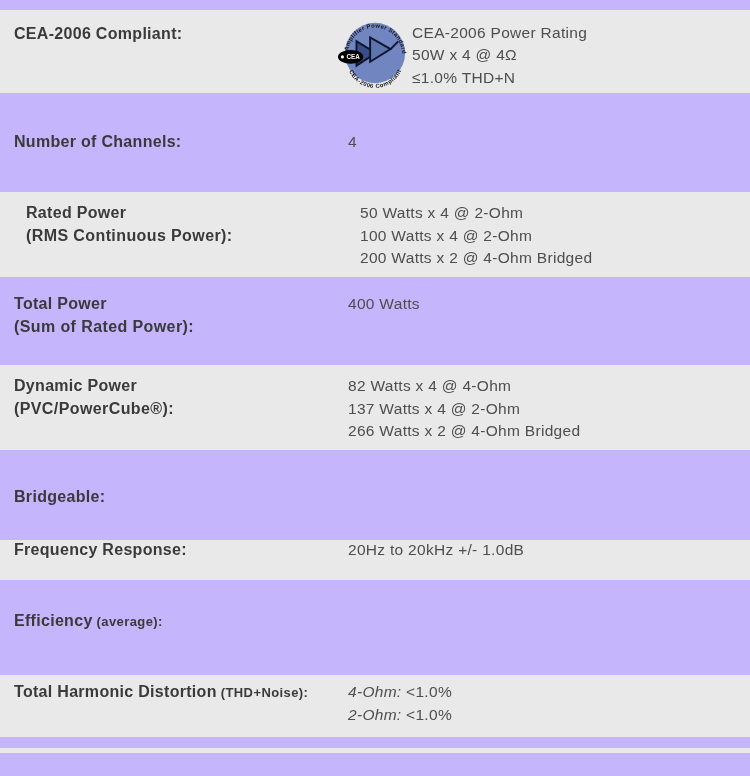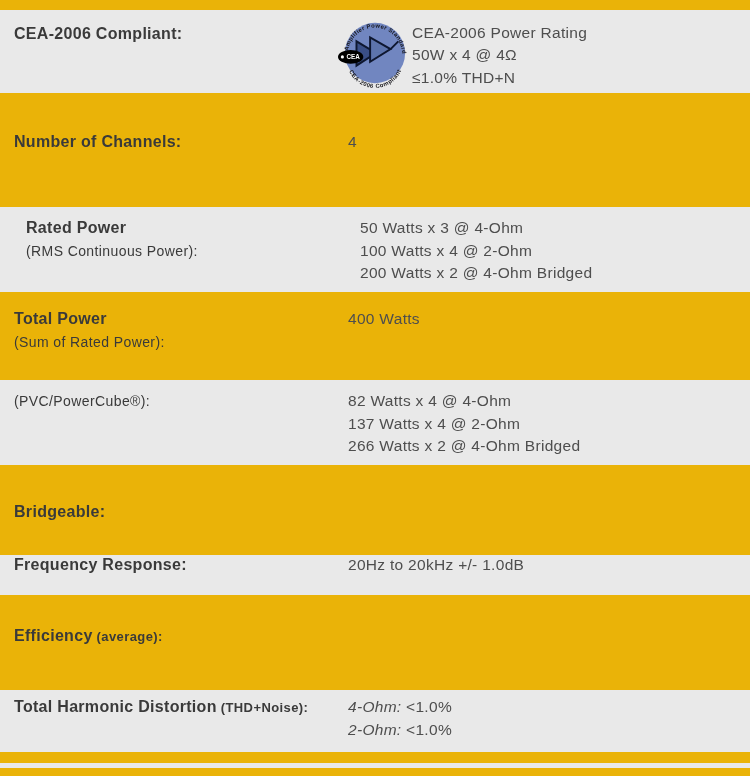--- a/index.html
+++ b/index.html
@@ -1,55 +1,55 @@
 <!DOCTYPE html>
 <html><head>
 <meta charset="utf-8">
 <style>
   * { margin: 0; padding: 0; box-sizing: border-box; }
   html, body { background: #ffffff; }
   .page {
     width: 750px; height: 776px;
-    background: #eab308;
+    background: #c4b5fd;
     font-family: "Liberation Sans", sans-serif;
     overflow: hidden;
   }
   .spacer-top { height: 10px; }
   .gap-bottom { height: 11px; }
   .strip-bottom { height: 5px; background: #e9e9e9; }
 
   .row { display: flex; width: 750px; }
   .row.shaded { background: #e9e9e9; }
 
   .label-cell { width: 348px; padding-left: 14px; flex: 0 0 348px; }
   .value-cell { flex: 1 1 auto; }
 
   .label {
     font-weight: bold; font-size: 16px; color: #3a3a3a;
     letter-spacing: 0.3px; line-height: 22.5px; display: block;
   }
   .label-sub {
-    font-weight: normal; font-size: 14px; color: #3a3a3a;
+    font-weight: bold; font-size: 16px; color: #3a3a3a;
     letter-spacing: 0.4px; line-height: 22.5px; display: block;
   }
   .label-inline { display: inline; }
   .label-sub-inline {
     font-weight: bold; font-size: 13px; color: #3a3a3a;
     letter-spacing: 0.4px; margin-left: 4px;
   }
   .value-line {
     font-size: 15.5px; color: #4e4e4e; letter-spacing: 0.3px;
     line-height: 22.5px;
   }
   .single .label, .single .value-line { line-height: 18px; }
   .it { font-style: italic; }
 
   
   .r-cea        { height: 83px; }
-  .r-channels   { height: 114px; padding-top: 40px; border-radius: 28px; }
+  .r-channels   { height: 99px; padding-top: 40px; border-radius: 28px; }
   .r-rated      { height: 85px; padding-top: 10px; padding-left: 12px; }
   .r-total      { height: 88px; padding-top: 16px; }
   .r-dynamic    { height: 85px; padding-top: 10px; }
   .r-bridgeable { height: 90px; padding-top: 38px; flex-direction: column; }
   .r-freq       { height: 40px; padding-top: 1px; }
   .r-efficiency { height: 95px; padding-top: 32px; }
   .r-thd        { height: 62px; padding-top: 6px; }
 
   .r-cea .label-cell { padding-top: 13px; }
   .r-cea .value-cell { display: flex; }
@@ -108,38 +108,39 @@
       <div class="value-line">4</div>
     </div>
   </section>
 
   <section class="row shaded r-rated">
     <div class="label-cell">
       <span class="label">Rated Power</span>
       <span class="label-sub">(RMS Continuous Power):</span>
     </div>
     <div class="value-cell">
-      <div class="value-line">50 Watts x 3 @ 4-Ohm</div>
+      <div class="value-line">50 Watts x 4 @ 2-Ohm</div>
       <div class="value-line">100 Watts x 4 @ 2-Ohm</div>
       <div class="value-line">200 Watts x 2 @ 4-Ohm Bridged</div>
     </div>
   </section>
 
   <section class="row r-total">
     <div class="label-cell">
       <span class="label">Total Power</span>
       <span class="label-sub">(Sum of Rated Power):</span>
     </div>
     <div class="value-cell">
       <div class="value-line">400 Watts</div>
     </div>
   </section>
 
   <section class="row shaded r-dynamic">
     <div class="label-cell">
+      <span class="label">Dynamic Power</span>
       <span class="label-sub">(PVC/PowerCube®):</span>
     </div>
     <div class="value-cell">
       <div class="value-line">82 Watts x 4 @ 4-Ohm</div>
       <div class="value-line">137 Watts x 4 @ 2-Ohm</div>
       <div class="value-line">266 Watts x 2 @ 4-Ohm Bridged</div>
     </div>
   </section>
 
   <section class="row single r-bridgeable">

